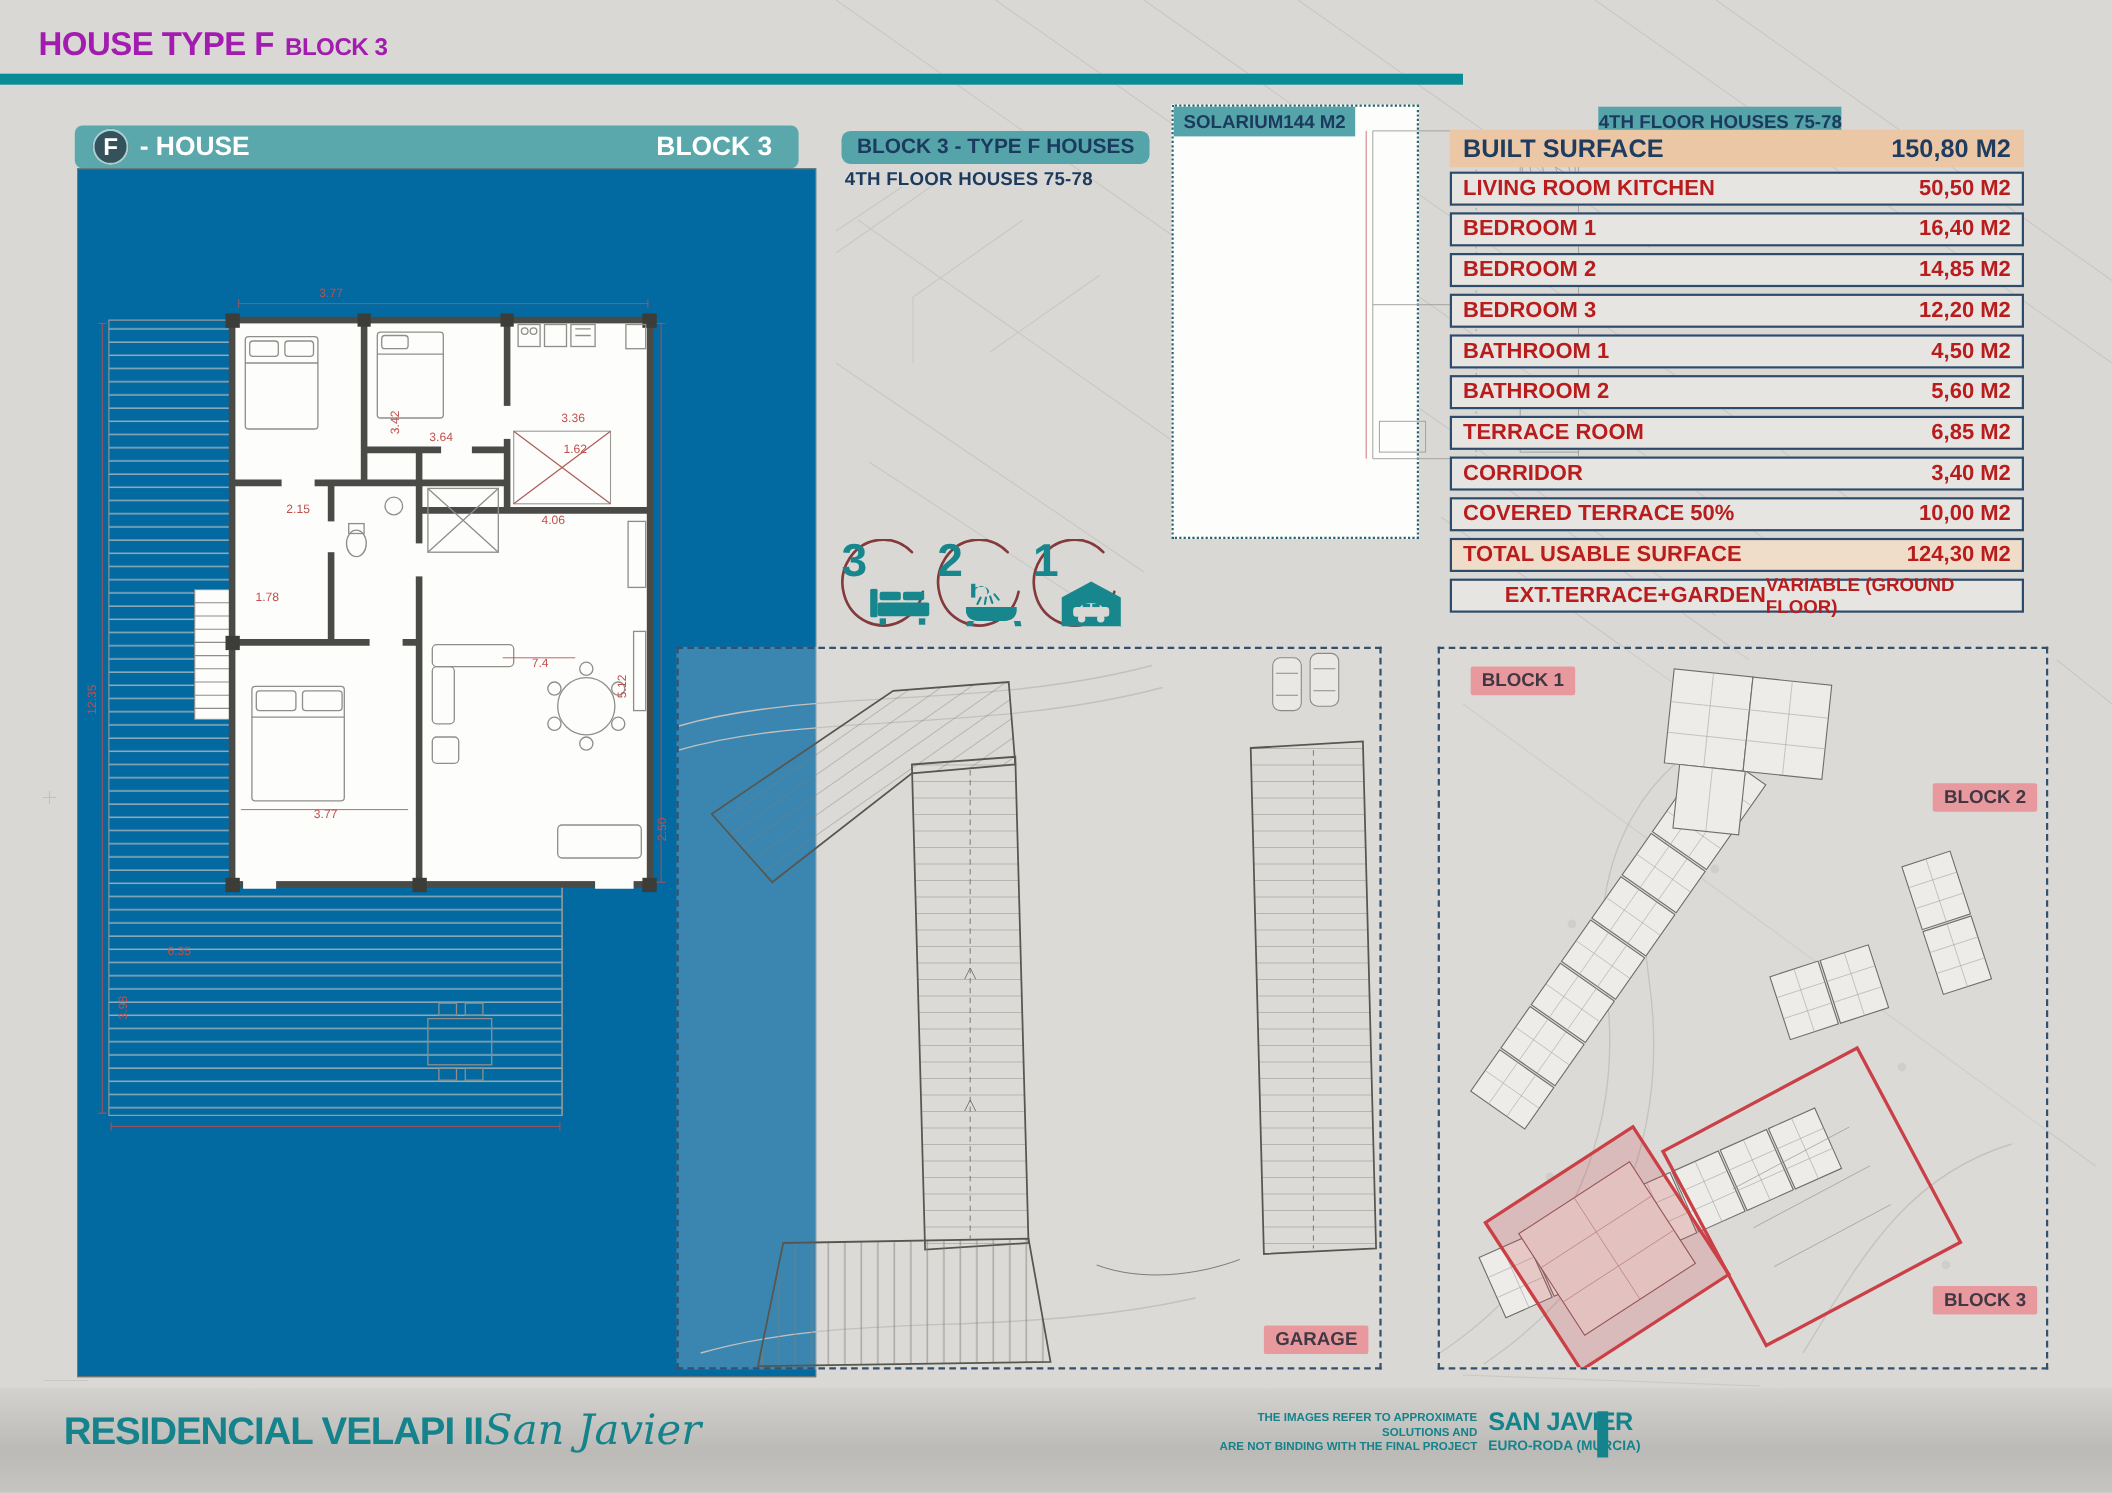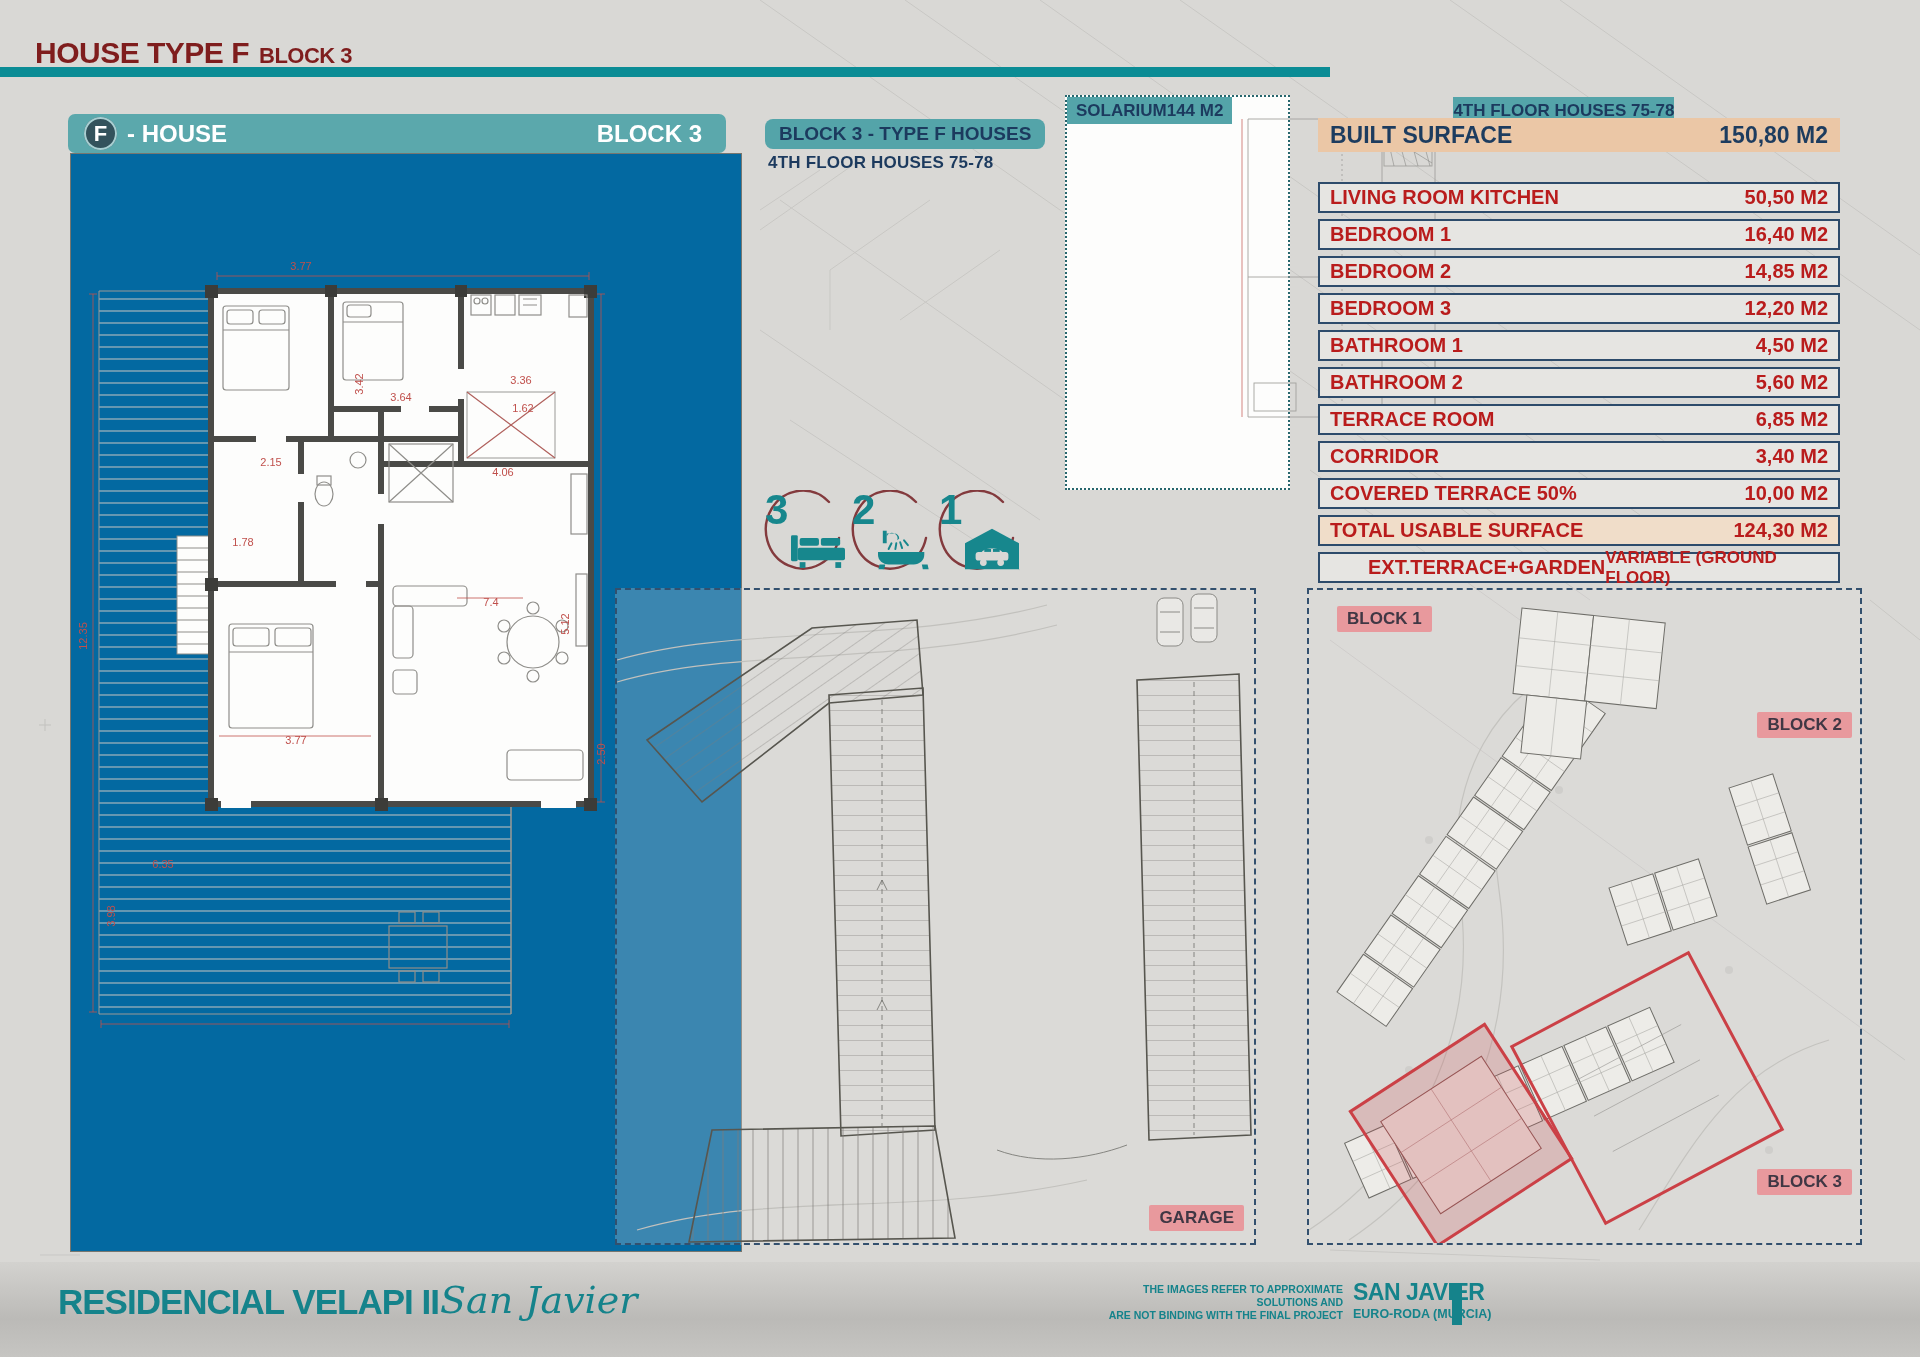--- a/index.html
+++ b/index.html
@@ -3,21 +3,21 @@
 <meta charset="utf-8">
 <style>
   html,body{margin:0;padding:0;}
   body{
     width:1920px;height:1357px;position:relative;overflow:hidden;
     background:#d9d8d5;
     font-family:"Liberation Sans",sans-serif;
   }
   .abs{position:absolute;}
   
-  .h-title{left:35px;top:24px;color:#7f1d1d;font-weight:bold;font-size:30px;letter-spacing:-0.5px;margin-top:12px;}
+  .h-title{left:35px;top:24px;color:#a21caf;font-weight:bold;font-size:30px;letter-spacing:-0.5px;}
   .h-title .sub{font-size:22px;margin-left:10px;}
   .title-bar{left:0;top:67px;width:1330px;height:10px;background:#0b8c95;}
   
   .banner{left:68px;top:114px;width:658px;height:39px;background:#5ba8ac;border-radius:7px;
           display:flex;align-items:center;color:#ffffff;font-weight:bold;font-size:24px;}
   .f-circle{width:33px;height:33px;border-radius:50%;background:#33525c;color:#fff;
             display:flex;align-items:center;justify-content:center;font-size:22px;margin:0 10px 0 16px;
             box-shadow:0 0 0 2px #a8cfd2 inset;}
   .banner-block{margin-left:auto;margin-right:24px;}
   
@@ -35,21 +35,21 @@
   .solarium{left:1065px;top:95px;width:225px;height:395px;background:#fdfdfc;
             border:2px dotted #27666d;box-sizing:border-box;display:flex;flex-direction:row;}
   .sol-band{height:27px;background:#54a4a9;color:#1c3a5e;font-weight:bold;font-size:17px;
             display:flex;align-items:center;padding:0 9px;flex:none;}
   .sol-band .val{margin-left:auto;}
   .sol-cap{justify-content:center;padding:0;}
   .sol-body{flex:1;}
   
   .table{left:1318px;top:118px;width:522px;}
   .thead{height:34px;background:#ebc7a6;display:flex;align-items:center;color:#1d3c5f;
-         font-weight:bold;font-size:23px;padding:0 12px;margin-bottom:30px;text-align:right;}
+         font-weight:bold;font-size:23px;padding:0 12px;margin-bottom:4px;text-align:right;}
   .thead .tvalue{margin-left:auto;}
   .trow{height:31px;box-sizing:border-box;background:#e6e5e2;border:2px solid #2d4b6b;
         display:flex;align-items:center;color:#b91c1c;font-weight:bold;font-size:20px;
         padding:0 10px;margin-bottom:6px;}
   .trow .tvalue{margin-left:auto;}
   .trow.hl{background:#f0ddc9;}
   .trow.varrow{margin-top:6px;padding-left:48px;}
   .trow.varrow .tvalue{font-size:17px;}
   
   .dashbox{border:2px dashed #33506e;box-sizing:border-box;background:rgba(226,225,222,0.25);}

